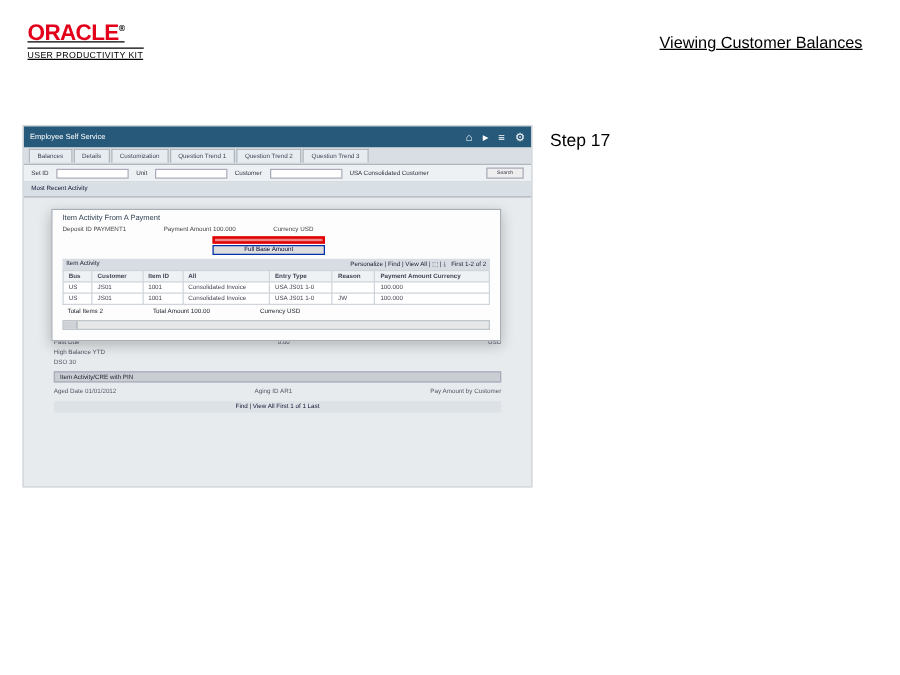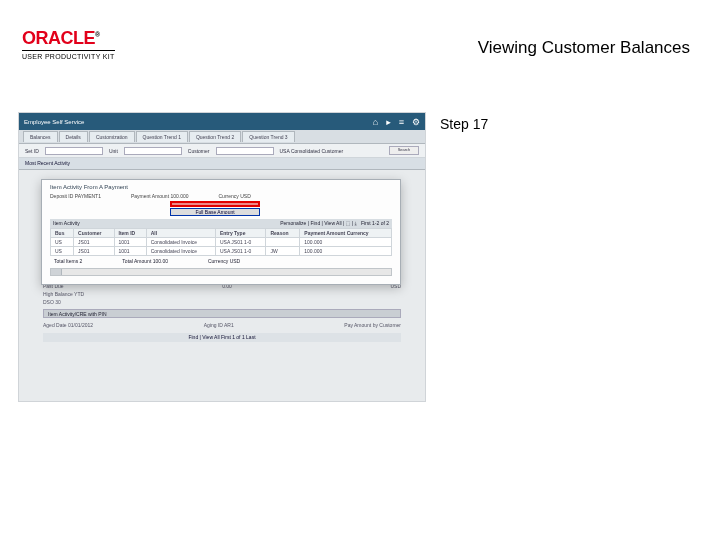--- a/index.html
+++ b/index.html
@@ -9,21 +9,22 @@
     height: 540px;
     font-family: Arial, Helvetica, sans-serif;
     background: #fff;
     color: #000;
     position: relative;
   }
   .header {
     display: flex;
     justify-content: space-between;
     align-items: flex-start;
-    padding: 28px 30px 0 22px;
+    padding: 16px 30px 0 22px;
+    text-decoration: underline;
   }
   .logo-block { display: inline-block; }
   .oracle-logo {
     font-family: Arial, sans-serif;
     font-weight: 900;
     font-size: 18px;
     color: #e2001a;
     letter-spacing: -0.5px;
     position: relative;
   }
@@ -35,21 +36,21 @@
   }
   .upk-label {
     font-size: 7px;
     letter-spacing: 0.3px;
     color: #000;
     border-top: 1px solid #000;
     padding-top: 2px;
     margin-top: 1px;
   }
   .page-title {
-    font-size: 17px;
+    font-size: 13px;
     color: #000;
     margin-top: 10px;
   }
   .content-row {
     display: flex;
     margin-top: 52px;
     align-items: flex-start;
   }
   .thumb {
     width: 408px;

